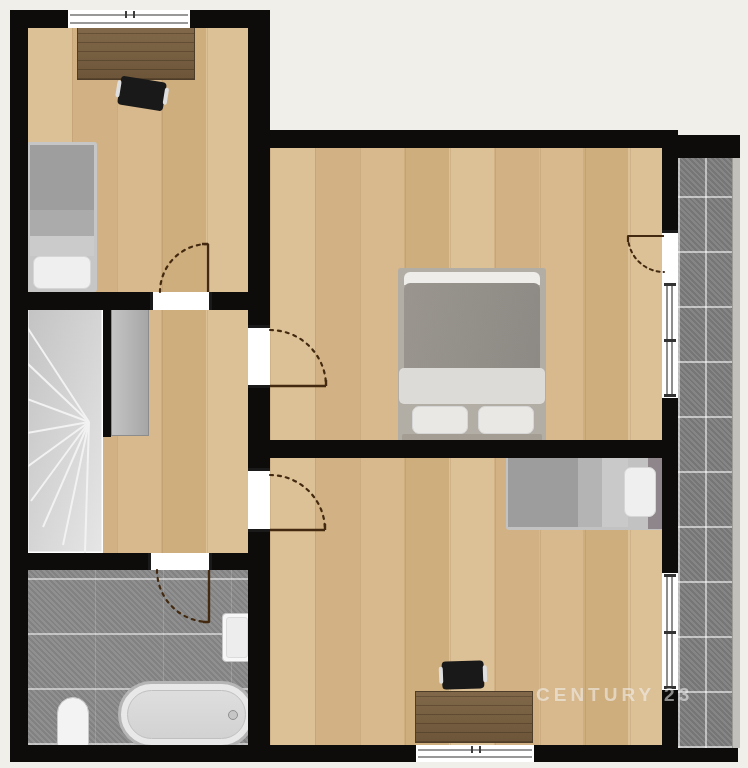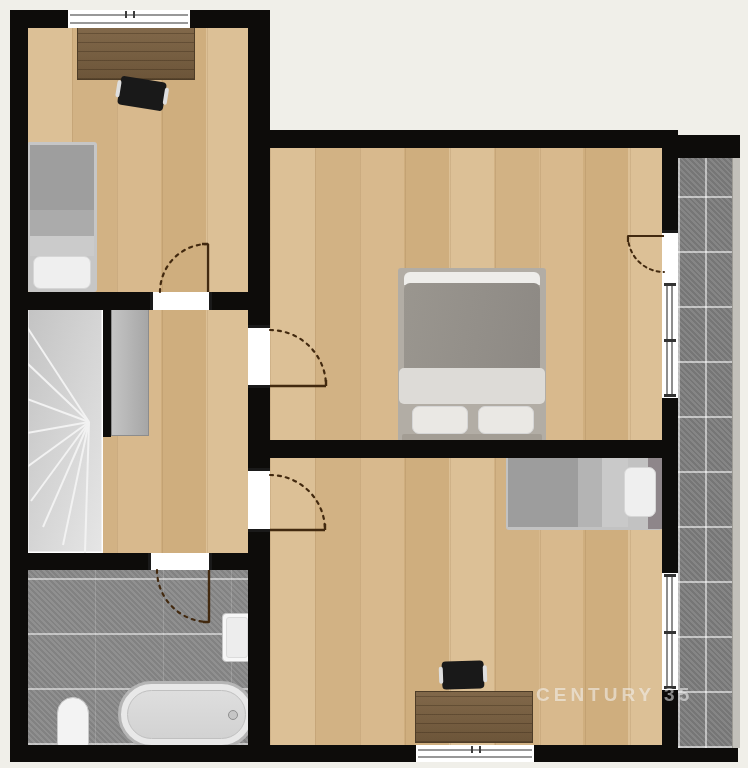--- a/index.html
+++ b/index.html
@@ -212,15 +212,15 @@
   <div class="abs tub" style="left:118px;top:681px;width:137px;height:67px">
     <div class="basin"></div>
     <div class="drain"></div>
   </div>
   <div class="abs toilet" style="left:57px;top:697px;width:32px;height:50px"></div>
   <div class="abs sink" style="left:222px;top:613px;width:33px;height:49px">
     <div class="basin"></div>
     <div class="faucet"></div>
   </div>
 
-  <div class="abs watermark" style="left:536px;top:684px">CENTURY 35</div>
+  <div class="abs watermark" style="left:536px;top:684px">CENTURY 23</div>
 
 </div>
 
 </body></html>

